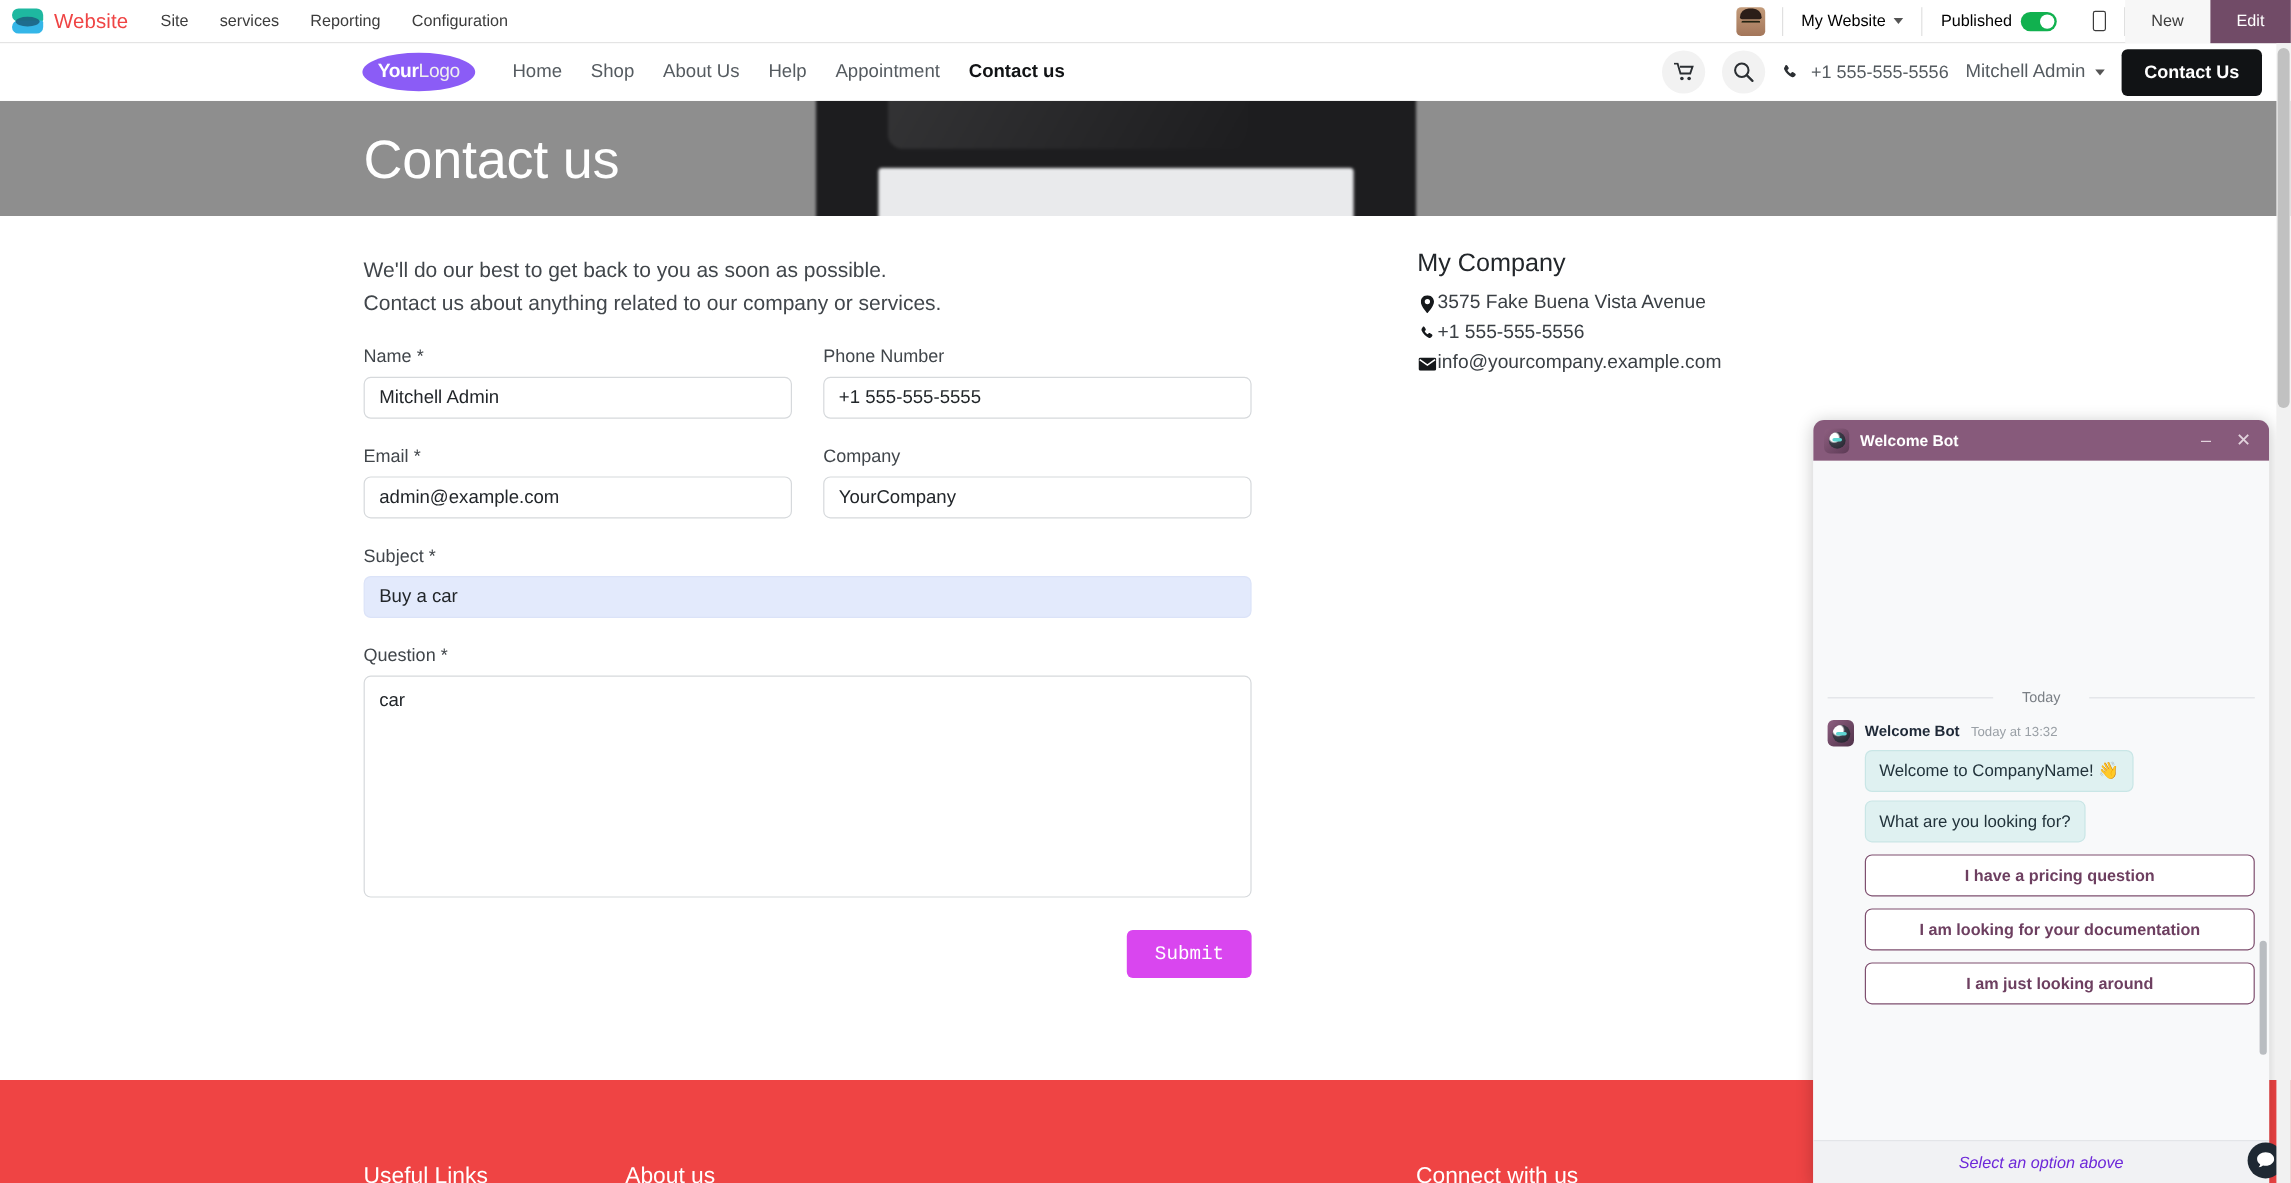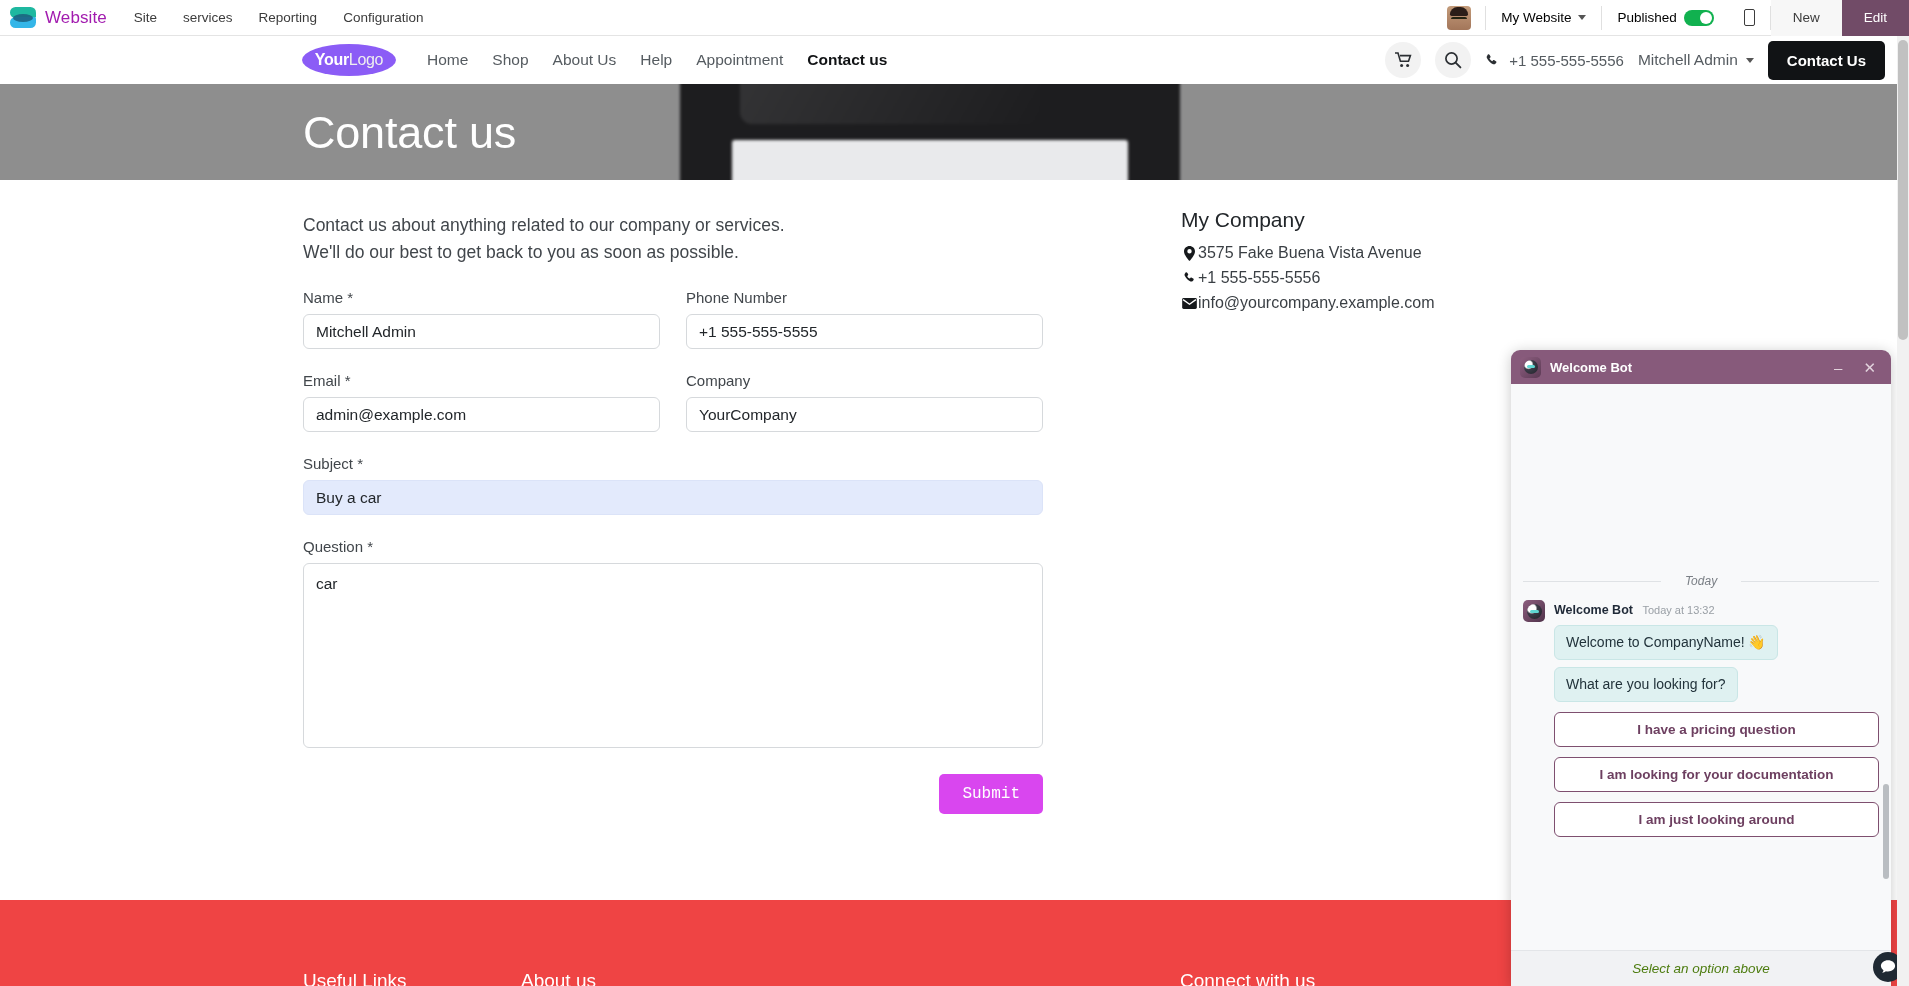--- a/index.html
+++ b/index.html
@@ -34,21 +34,21 @@
     position: absolute; left: 0; top: 11px; width: 26px; height: 11px;
     background: #34b6e8;
     border-radius: 13px 4px 13px 13px;
   }
   .odoo-logo .dark-curve {
     position: absolute; left: 3px; top: 8px; width: 20px; height: 8px;
     background: #1b5f7e; border-radius: 50%;
     opacity: .85;
   }
   .odoo-app-name {
-    font-size: 17px; color: #a21caf; letter-spacing: .1px;
+    font-size: 17px; color: #ef4444; letter-spacing: .1px;
   }
   .odoo-menu { display: flex; align-items: center; gap: 0; }
   .odoo-menu-item {
     font-size: 13.5px; color: #3c3c3c; padding: 0 13px; line-height: 36px;
     cursor: pointer; white-space: nowrap;
   }
   .odoo-right { margin-left: auto; display: flex; align-items: center; height: 36px; }
   .avatar-sys {
     width: 24px; height: 24px; border-radius: 4px; margin-right: 14px;
     background: linear-gradient(#c39b7a,#a3765a);
@@ -262,21 +262,21 @@
   .chat-min, .chat-close {
     color: #e2d3dd; font-size: 15px; line-height: 1; cursor: pointer;
     padding: 0 6px;
   }
   .chat-body {
     flex: 1; background: #f8f9fa; position: relative; overflow: hidden;
     padding: 0 12px;
   }
   .chat-spacer { height: 186px; }
   .day-sep {
-    display: flex; align-items: center; gap: 24px; margin: 4px 0 12px; font-style: italic;
+    display: flex; align-items: center; gap: 24px; margin: 4px 0 12px;
   }
   .day-sep .rule { flex: 1; height: 1px; background: #dfe2e5; }
   .day-sep .lbl { font-size: 12px; color: #7a7f85; }
   .msg-head { display: flex; align-items: flex-start; gap: 9px; }
   .msg-avatar {
     width: 22px; height: 22px; border-radius: 5px; flex: 0 0 22px;
     background: linear-gradient(135deg,#8e5f80,#4f3249);
     display:flex; align-items:center; justify-content:center;
   }
   .msg-avatar .face {
@@ -302,21 +302,21 @@
     color: #6d3f60; font-size: 13.5px; font-weight: 700;
     padding: 9px 8px; text-align: center; cursor: pointer;
     font-family: "Liberation Sans", sans-serif;
   }
   .chat-footer {
     height: 36px; flex: 0 0 36px; background: #f1f2f4;
     border-top: 1px solid #e3e5e8;
     display: flex; align-items: center; justify-content: center;
   }
   .chat-footer .hint {
-    font-size: 13.5px; color: #4d7c0f; font-style: italic;
+    font-size: 13.5px; color: #6d28d9; font-style: italic;
   }
   .chat-bubble-fab {
     position: absolute; right: 6px; bottom: 4px;
     width: 30px; height: 30px; border-radius: 50%;
     background: #1f2933; display: flex; align-items: center; justify-content: center;
     z-index: 80; cursor: pointer;
   }
   .chat-scrollbar {
     position: absolute; right: 2px; top: 400px; width: 6px; height: 95px;
     background: #b9bdc1; border-radius: 3px;
@@ -417,22 +417,22 @@
 <div class="hero">
   <div class="hero-photo">
       <span class="glare"></span>
     </div>
   <div class="hero-title">Contact us</div>
 </div>
 
 <div class="page-main">
 
   <div class="form-col">
+    <div class="intro-line">We'll do our best to get back to you as soon as possible.</div>
     <div class="intro-line">Contact us about anything related to our company or services.</div>
-    <div class="intro-line">We'll do our best to get back to you as soon as possible.</div>
 
     <div class="field-grid">
       <div class="field-half">
         <label class="field-label">
           <span>Name</span>
           <span class="req-star">*</span>
         </label>
         <input class="inp" type="text" value="Mitchell Admin" style="">
       </div>
       <div class="field-half">

